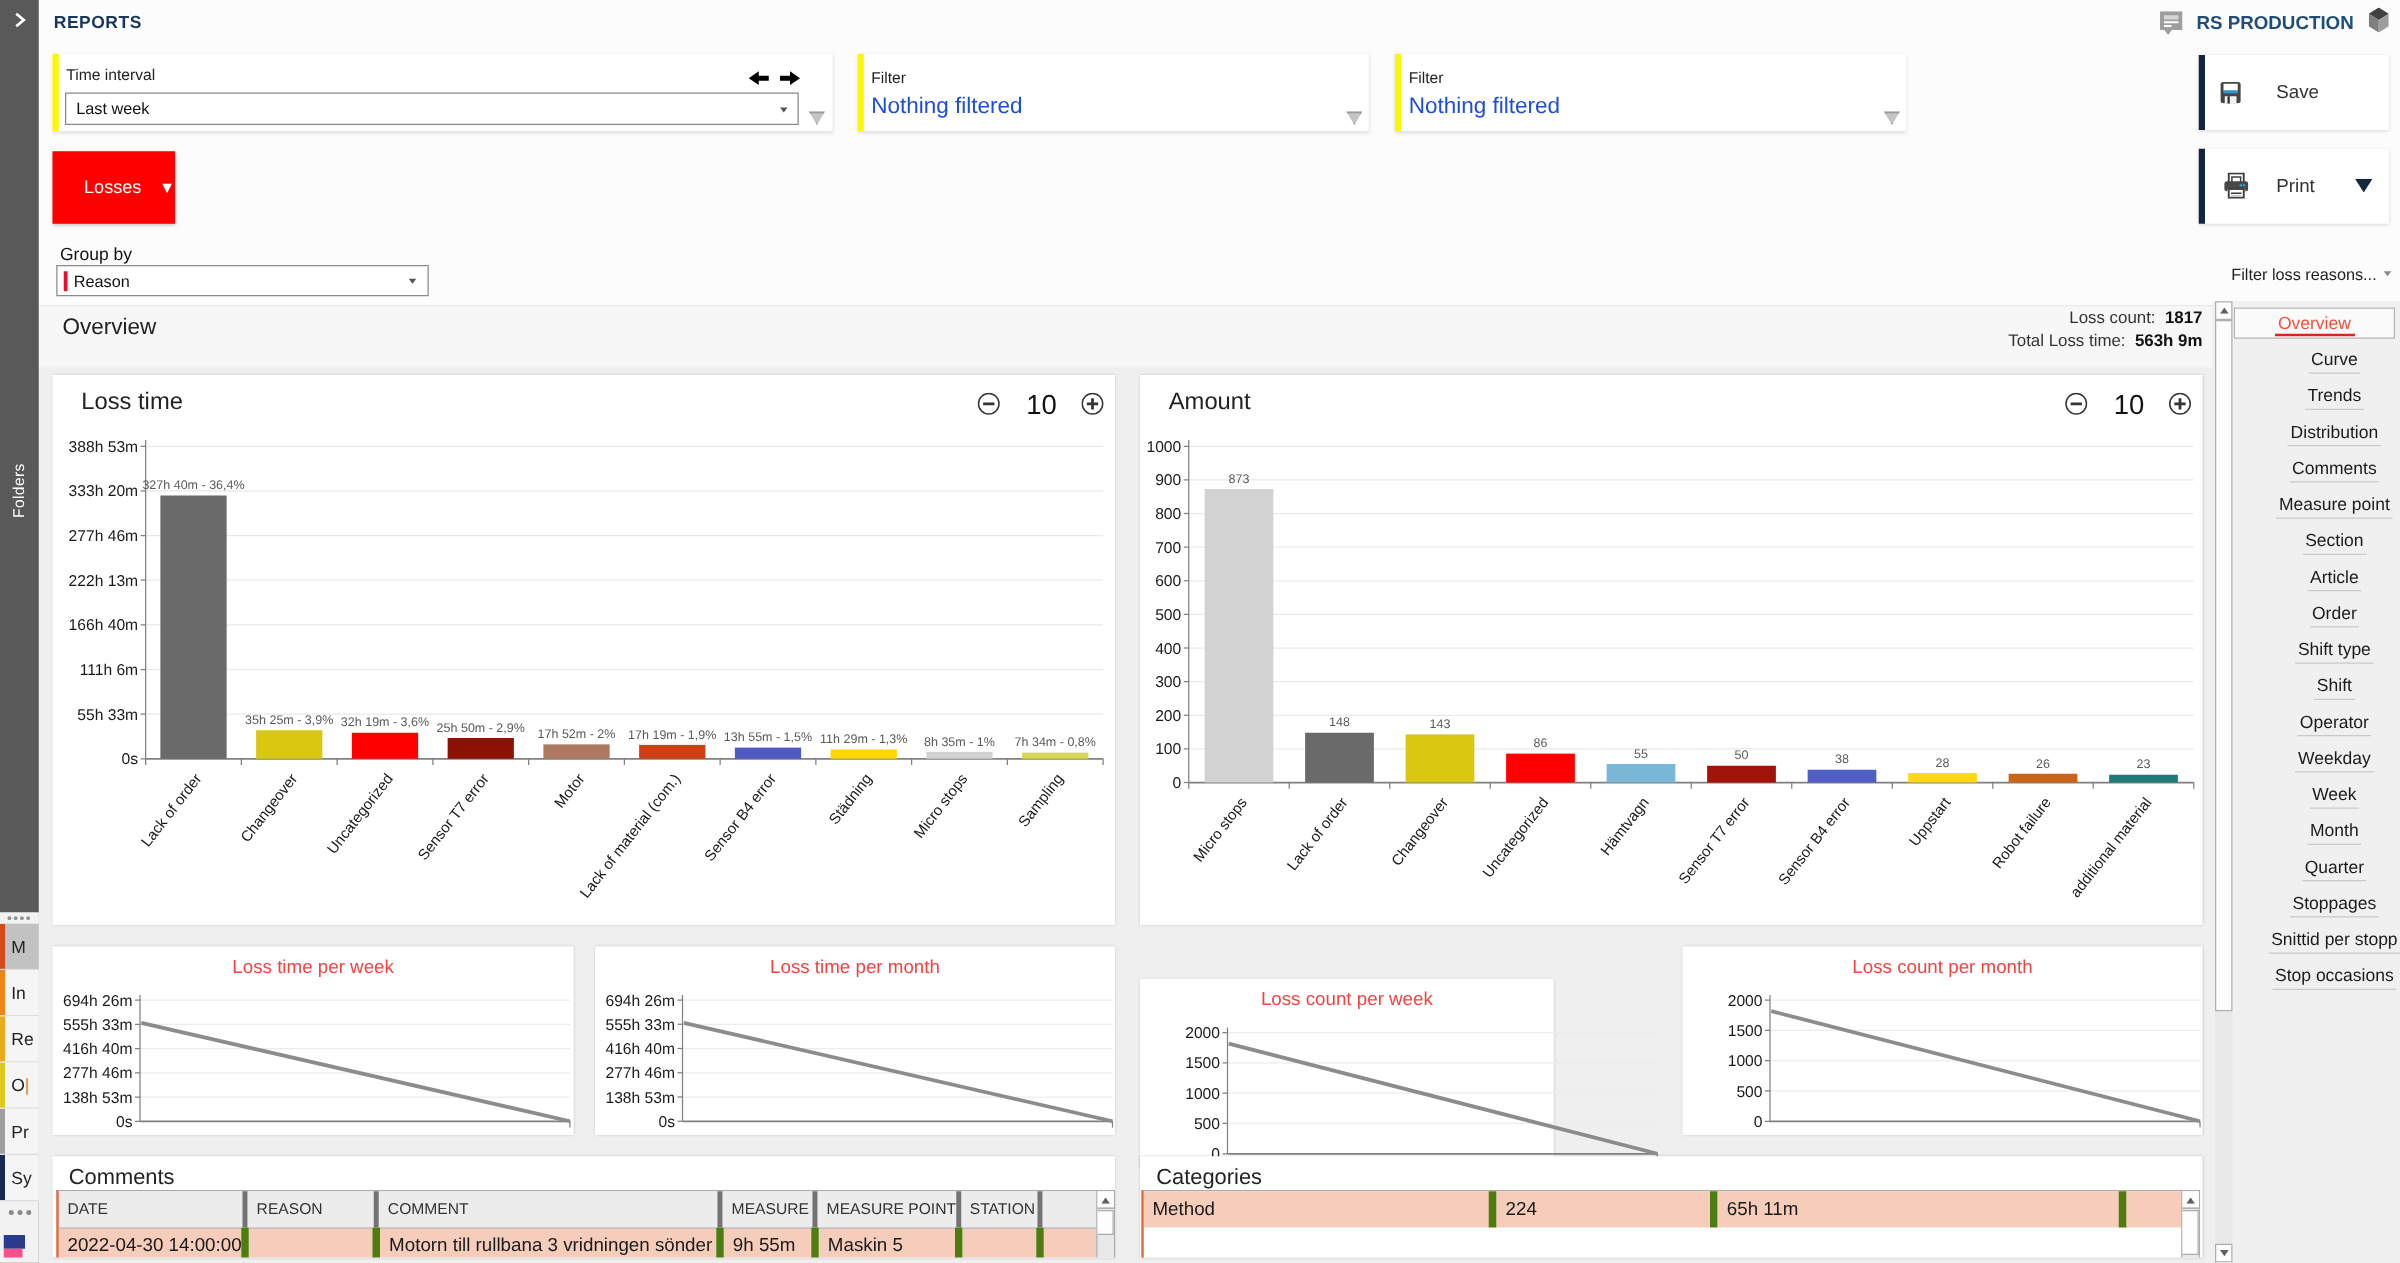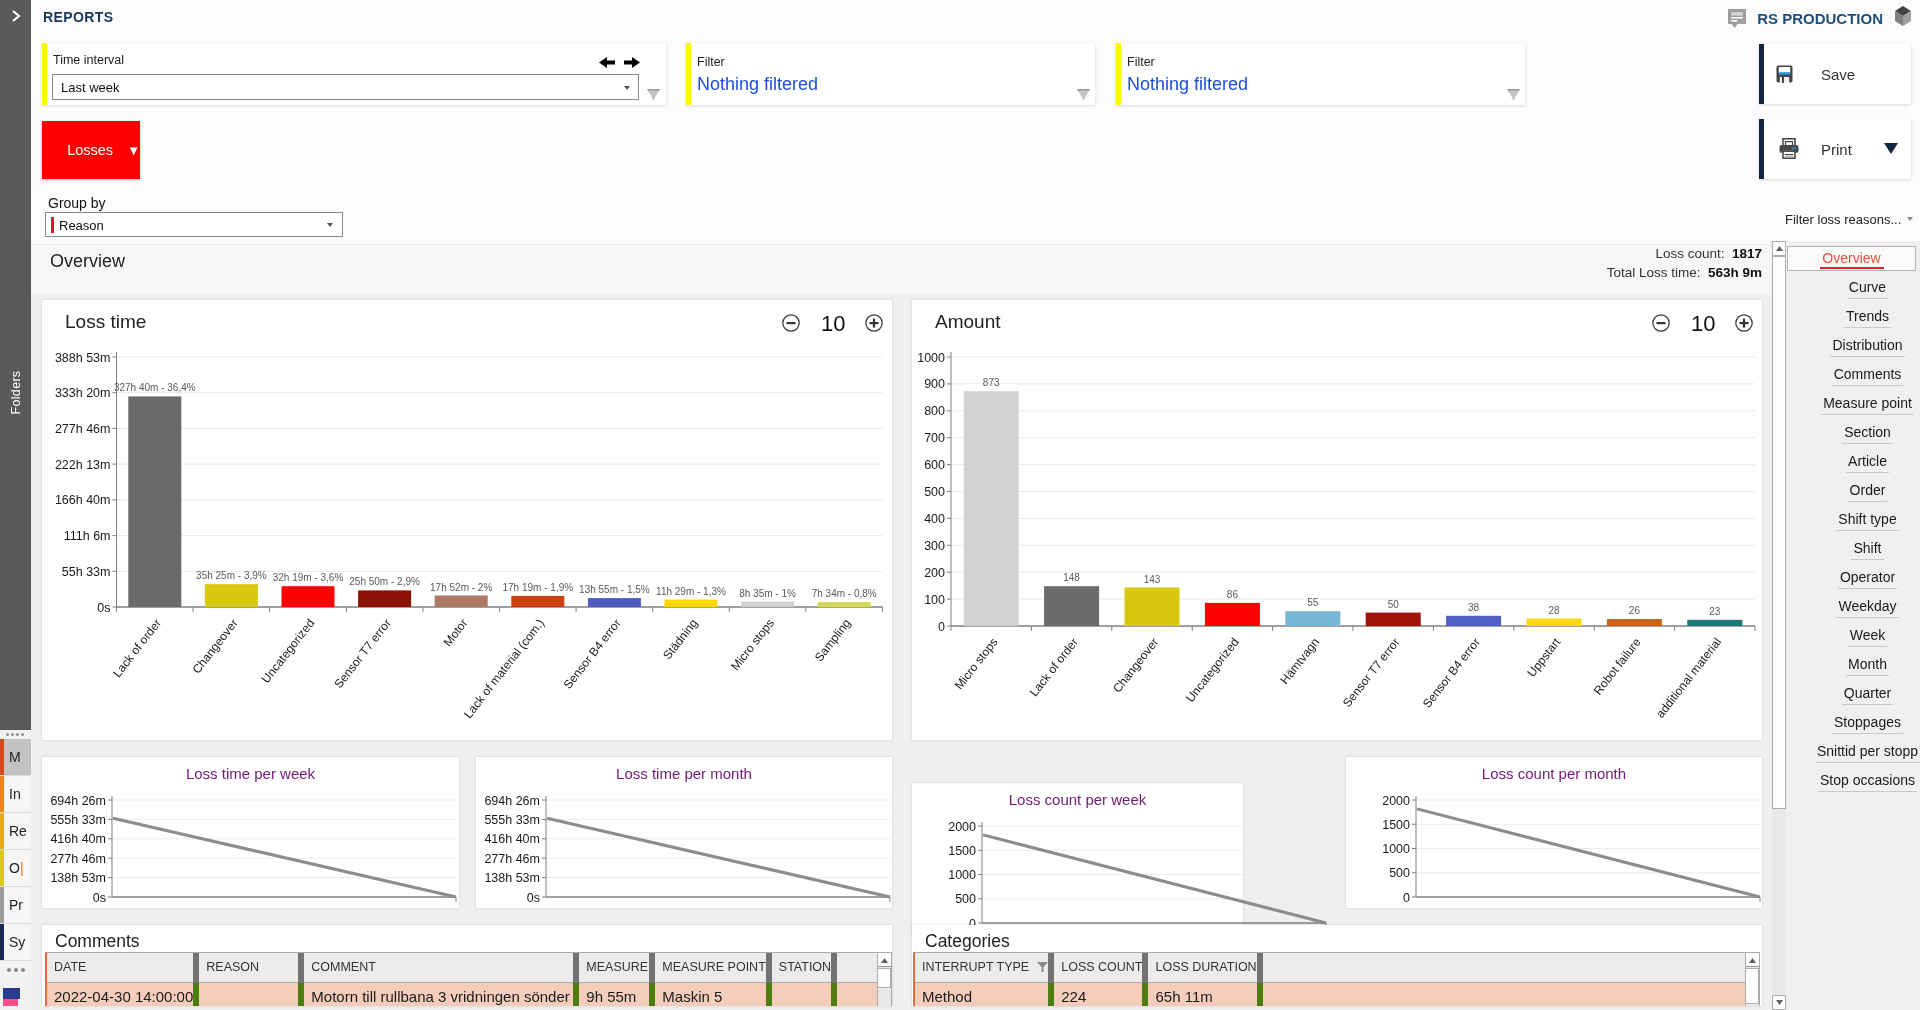--- a/index.html
+++ b/index.html
@@ -51,31 +51,31 @@
 #misel div{width:100%;text-align:center;font-size:14px;color:#f0513c;margin-top:3px}
 #misel i{position:absolute;left:50%;transform:translateX(-50%);bottom:1px;width:64px;height:2px;background:#e32222}
 .sbbtn{position:absolute;left:0;width:14px;height:15px;background:#fdfdfd;border:1px solid #adadad}
 .sbthumb{position:absolute;left:0;width:14px;background:#fdfdfd;border:1px solid #adadad}
 
 .card{position:absolute;background:#fff;box-shadow:0 0 2px rgba(0,0,0,.16)}
 #lt{left:42px;top:300px;width:850px;height:440px}
 #am{left:912px;top:300px;width:850px;height:440px}
 .ctitle{position:absolute;left:23px;top:11px;font-size:19px;color:#222}
 .zoom{position:absolute;top:13px;height:22px;font-size:22px;color:#111}
-.sctitle{position:absolute;left:0;top:8px;width:100%;text-align:center;font-size:15px;color:#701a75}
+.sctitle{position:absolute;left:0;top:8px;width:100%;text-align:center;font-size:15px;color:#ef4444}
 #s1{left:42px;top:757px;width:417px;height:151px}
 #s2{left:476px;top:757px;width:416px;height:151px}
 #s3{left:912px;top:783px;width:331px;height:151px}
 #s4{left:1346px;top:757px;width:416px;height:151px}
 #comments{left:42px;top:925px;width:850px;height:81px;overflow:hidden}
 #cats{left:912px;top:925px;width:850px;height:81px;overflow:hidden}
 .ttitle{position:absolute;left:13px;top:6px;font-size:17.5px;color:#222}
 table{border-collapse:collapse}
 .grid{position:absolute;border:1px solid #ababab;background:#fff}
-.grid .hd{background:#ececec;border-right:6px solid #737373;border-bottom:1px solid #ababab;font-size:12.5px;color:#333;text-align:left;font-weight:normal;padding:0 0 0 7px;height:29px;white-space:nowrap;overflow:hidden}
+.grid .hd{background:#ececec;border-right:4px solid #737373;border-bottom:1px solid #ababab;font-size:12.5px;color:#333;text-align:left;font-weight:normal;padding:0 0 0 7px;height:29px;white-space:nowrap;overflow:hidden}
 .grid td{background:#f6cdbb;border-right:6px solid #4d7c0f;font-size:15px;color:#1a1a1a;padding:0 0 0 7px;height:29px;white-space:nowrap;overflow:hidden}
 svg{position:absolute;left:0;top:0}
 svg text{font-family:"Liberation Sans",sans-serif}
 </style></head>
 <body>
 <div class="abs" id="topbg"></div>
 <div class="abs" id="band"></div>
 <div class="abs" id="rightbg"></div>
 
 <div class="abs" id="sidebar"></div>
@@ -529,28 +529,20 @@
 <div style="position:absolute;left:0;top:15px;width:13px;height:20px;background:#fdfdfd;border:1px solid #adadad;border-left:none"></div>
 </div>
     </div>
   </div>
 <div class="card" id="cats">
     <div class="ttitle">Categories</div>
 <div class="grid" style="left:1px;top:27px;width:847px;height:60px;border-left:2px solid #e06a42">
 <div style="position:absolute;right:14px;top:0;bottom:0;left:0">
 <table style="width:100%">
           <tbody>
-            <tr>
-<th class="hd" style="width:120px">INTERRUPT TYPE<svg style="position:static;margin-left:8px;vertical-align:-1px" width="11" height="10" viewBox="0 0 11 10">
-                  <path d="M0 0 H11 L6.5 5 V10 L4.5 10 V5 Z" fill="#8a8a8a"></path>
-                </svg></th>
-              <th class="hd" style="width:87px">LOSS COUNT</th>
-              <th class="hd" style="width:105px">LOSS DURATION</th>
-              <th class="hd" style="border-right:none"></th>
-            </tr>
 <tr>
               <td>Method</td>
               <td>224</td>
               <td>65h 11m</td>
               <td style="border-right:none"></td>
             </tr>
           </tbody>
         </table>
 </div>
 <div style="position:absolute;right:0;top:0;bottom:0;width:14px;background:#e8e8e8;border-left:1px solid #ababab">

